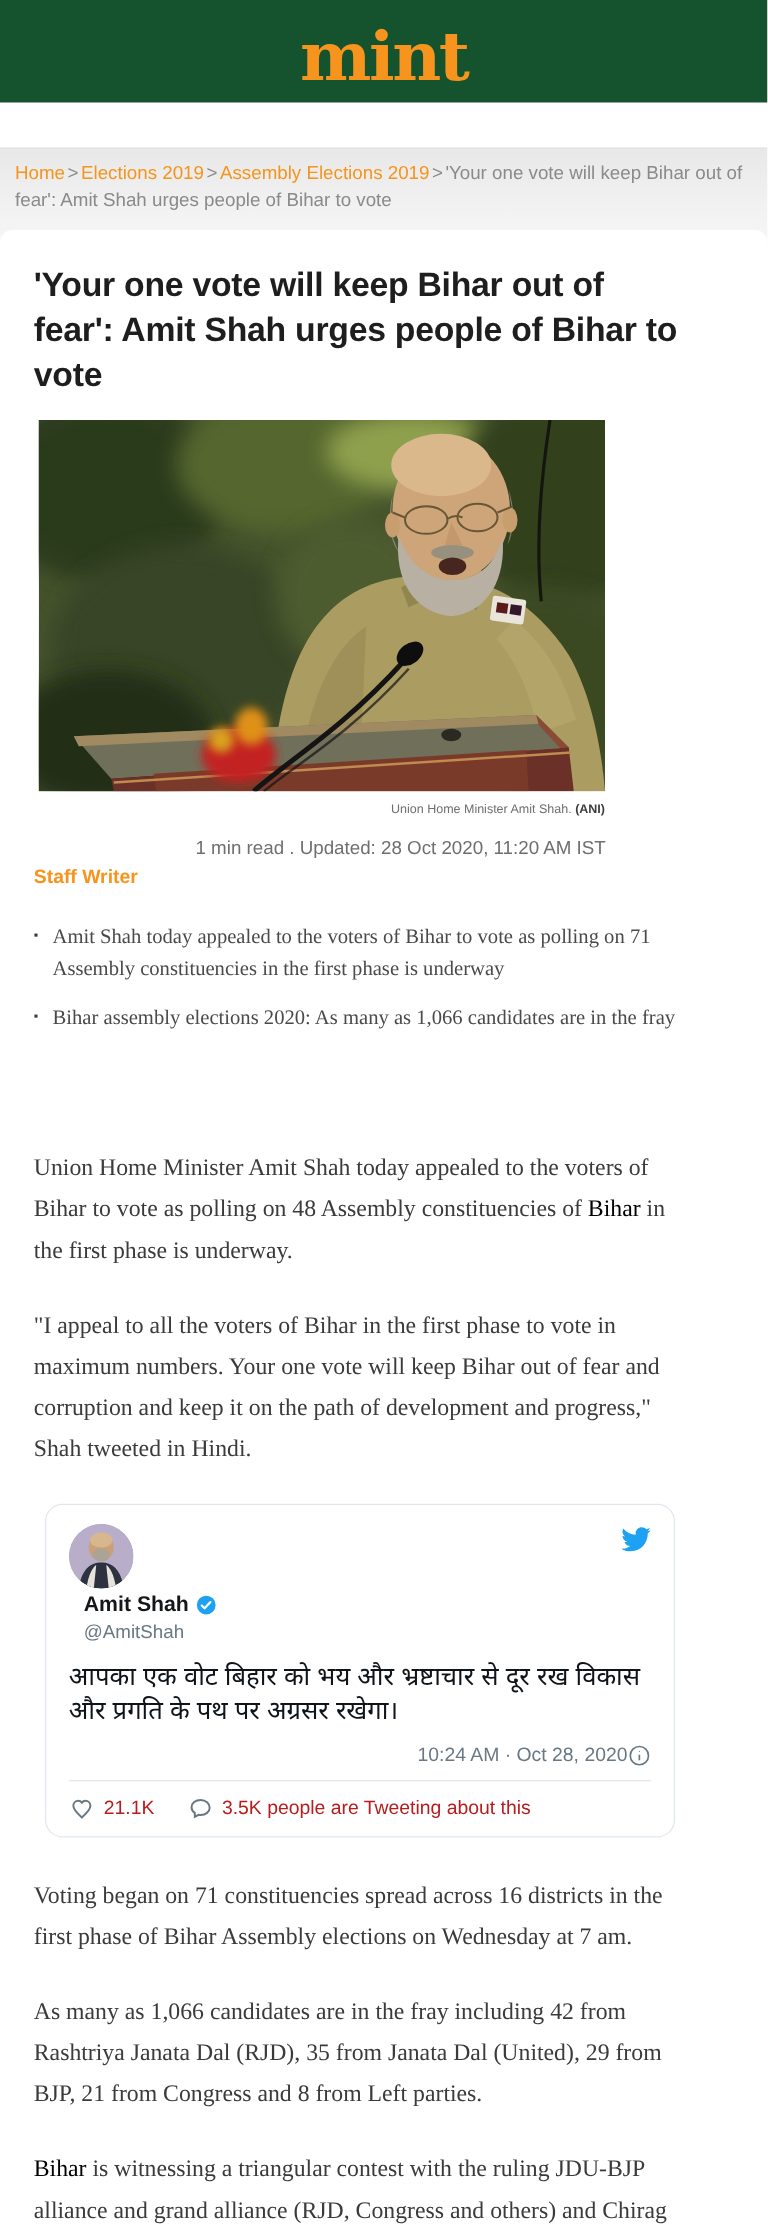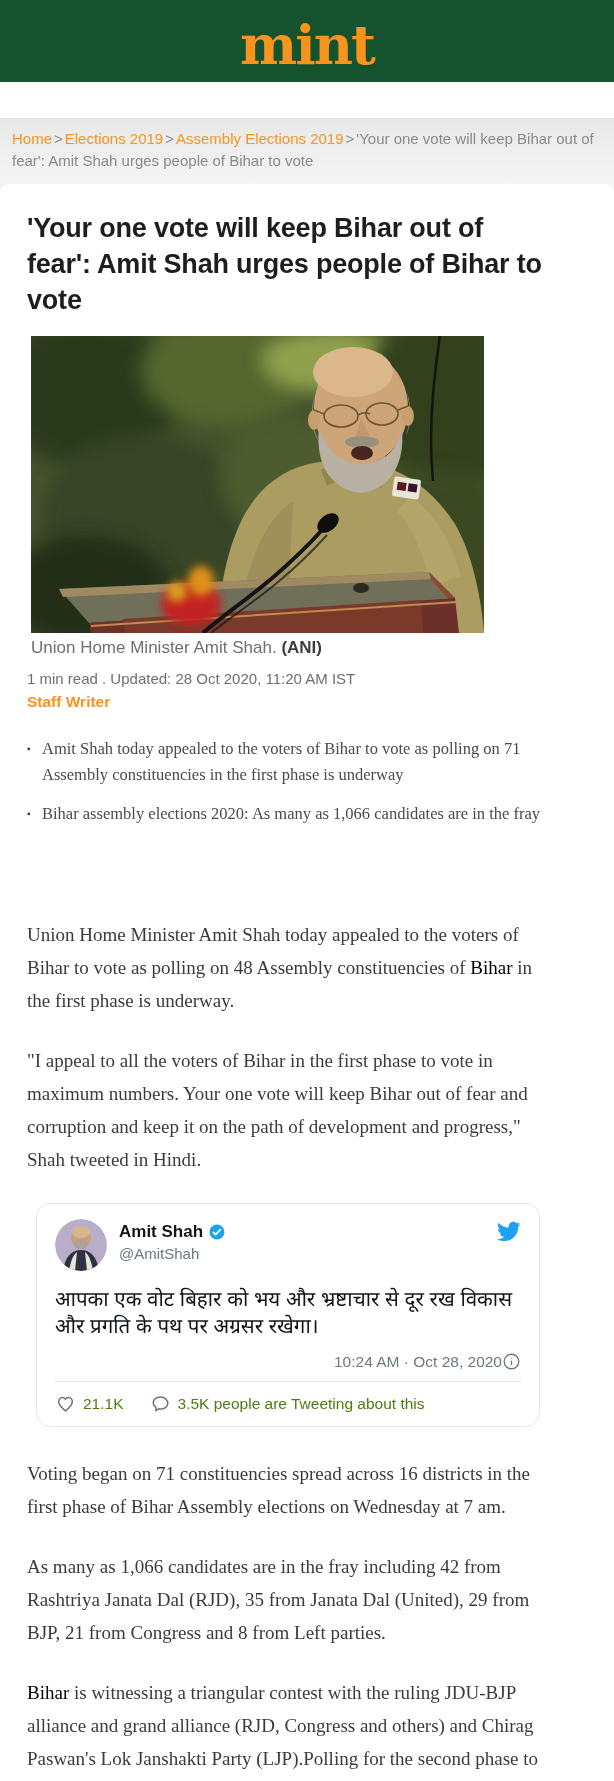--- a/index.html
+++ b/index.html
@@ -20,58 +20,58 @@
 
   
   .content-card{background:#ffffff;border-radius:10px 10px 0 0;margin-top:-16px;
                 position:relative;padding-top:10px;min-height:1560px;}
 
   h1.headline{margin:16px 70px 0 27px;font-size:27px;line-height:36px;
               font-weight:bold;color:#1e1e1e;letter-spacing:-0.2px;}
 
   figure.hero{margin:18px 0 0 31px;width:453px;}
   figure.hero svg{display:block;}
-  figcaption{margin-top:5px;font-size:17px;line-height:19px;color:#6f6f6f;}
+  figcaption{margin-top:5px;font-size:10px;line-height:19px;color:#6f6f6f;text-align:right;}
   figcaption .credit{font-weight:bold;color:#3d3d3d;}
 
-  .meta-line{margin:13px 0 0 27px;font-size:15px;color:#6f6f6f;}
+  .meta-line{margin:13px 0 0 27px;font-size:15px;color:#6f6f6f;text-align:center;}
   .author-line{margin:6px 0 0 27px;font-size:15.5px;font-weight:bold;}
   .author-line a{color:#f6941c;text-decoration:none;}
 
   ul.highlights{margin:25px 70px 0 27px;padding:0;list-style:none;}
   ul.highlights li{position:relative;padding-left:15px;margin-bottom:13px;
       font-family:"Liberation Serif",serif;font-size:16.5px;line-height:26px;color:#4a4a4a;}
   ul.highlights li::before{content:"▪";position:absolute;left:0;top:0;
       font-size:10px;color:#3a3a3a;line-height:26px;}
 
   .ad-gap{height:78px;}
 
   p.body-par{width:512px;margin:0 0 27px 27px;
       font-family:"Liberation Serif",serif;font-size:19px;line-height:33px;color:#3b3b3b;}
   p.body-par a.inline-link{color:#000000;text-decoration:none;}
 
   
   .tweet-card{box-sizing:border-box;width:504px;margin:4px 0 30px 36px;
       border:1px solid #e1e8ed;border-radius:14px;padding:15px 18px 12px;
       font-family:"Liberation Sans",sans-serif;position:relative;background:#fff;}
-  .tweet-head{display:flex;align-items:flex-start;}
+  .tweet-head{display:flex;align-items:flex-start;flex-direction:column;}
   .tweet-avatar{width:52px;height:52px;border-radius:50%;overflow:hidden;flex:0 0 52px;cursor:pointer;}
   .tweet-id{margin-left:12px;padding-top:3px;}
   .tweet-name-row{display:flex;align-items:center;gap:5px;}
   .tweet-name{font-size:17px;font-weight:bold;color:#14171a;cursor:pointer;}
   .tweet-handle{font-size:15px;color:#697882;margin-top:3px;cursor:pointer;}
   .tweet-bird{position:absolute;top:15px;right:18px;cursor:pointer;}
   .tweet-body{margin-top:14px;font-size:20.5px;line-height:27px;color:#0f1419;}
   .tweet-body p{margin:0 0 27px;}
   .tweet-body p:last-child{margin-bottom:0;}
   .tweet-time-row{display:flex;justify-content:flex-end;align-items:center;
       margin-top:13px;font-size:15.5px;color:#697882;}
   .tweet-divider{border-top:1px solid #e1e8ed;margin:10px 0 0;}
   .tweet-stats{display:flex;align-items:center;gap:8px;margin-top:11px;
-      font-size:15.5px;color:#4d7c0f;}
+      font-size:15.5px;color:#b91c1c;}
   .tweet-stats .stat{display:flex;align-items:center;gap:7px;cursor:pointer;}
   .tweet-stats .stat + .stat{margin-left:18px;}
   .icon{display:inline-flex;}
 </style>
 </head>
 <body>
 
 <header class="masthead">
   <span class="logo">mint</span>
 </header>

